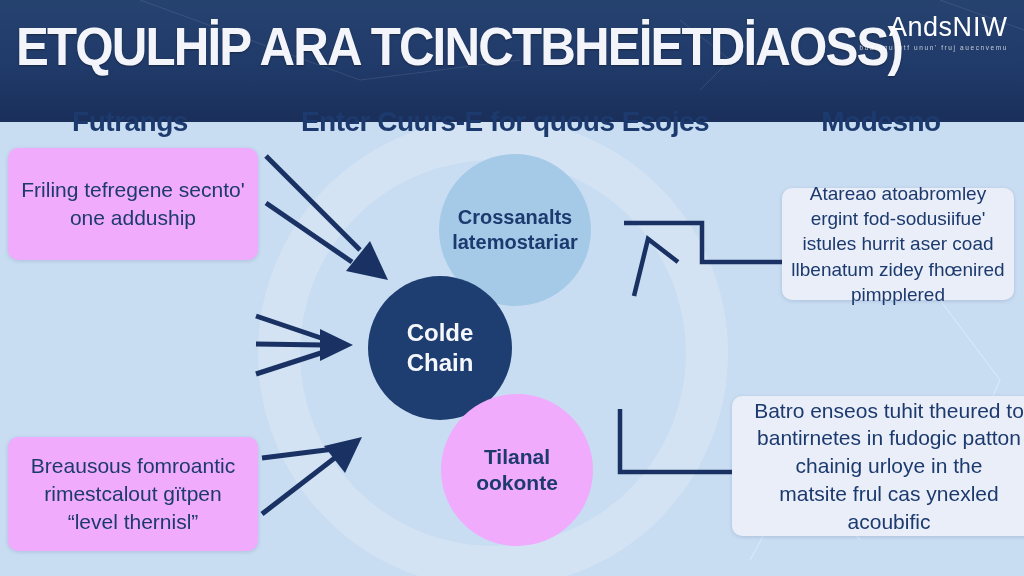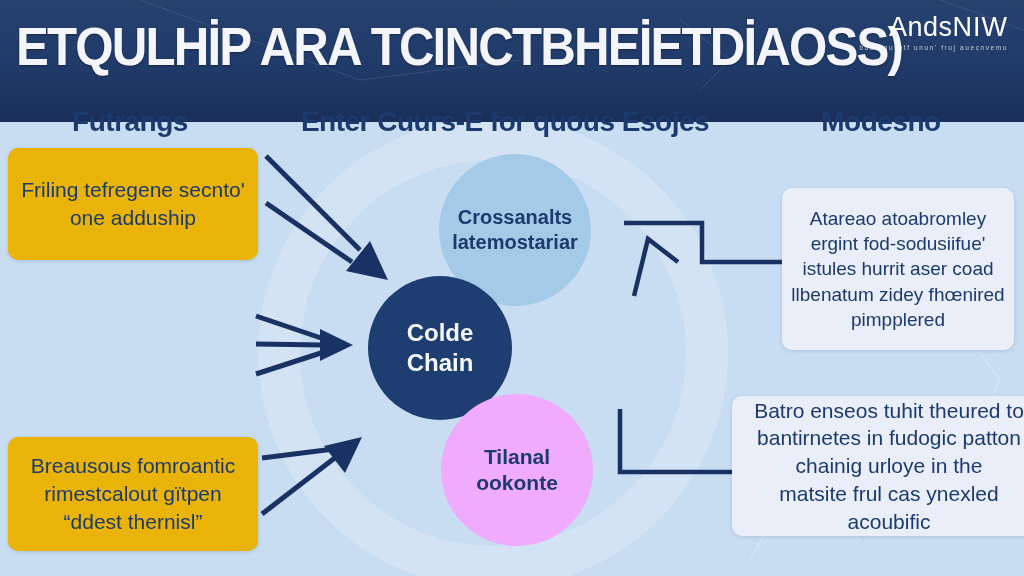--- a/index.html
+++ b/index.html
@@ -25,28 +25,28 @@
     text-align:center;z-index:6;letter-spacing:-0.5px;}
   .colhead.c1{left:0;width:260px;}
   .colhead.c2{left:290px;width:430px;}
   .colhead.c3{left:756px;width:250px;}
 
   
   .ring{position:absolute;left:258px;top:118px;width:470px;height:470px;border-radius:50%;
     border:42px solid rgba(255,255,255,0.20);box-sizing:border-box;z-index:0;}
 
   
-  .card{position:absolute;background:#eab308;border-radius:10px;z-index:3;
+  .card{position:absolute;background:#f0abfc;border-radius:10px;z-index:3;
     display:flex;align-items:center;justify-content:center;text-align:center;
     color:#1c3a6e;box-shadow:0 1px 4px rgba(40,70,120,0.18);}
   .card .txt{white-space:pre-line;line-height:1.32;}
   .lb1{left:8px;top:148px;width:250px;height:112px;font-size:21px;}
   .lb2{left:8px;top:288px;width:250px;height:116px;font-size:20px;}
   .lb3{left:8px;top:437px;width:250px;height:114px;font-size:21px;}
-  .rb1{left:782px;top:188px;width:232px;height:162px;font-size:19px;background:#e9eef8;}
+  .rb1{left:782px;top:188px;width:232px;height:112px;font-size:19px;background:#e9eef8;}
   .rb2{left:732px;top:396px;width:314px;height:140px;font-size:21px;background:#e9eef8;}
 
   
   .circle{position:absolute;border-radius:50%;display:flex;align-items:center;
     justify-content:center;text-align:center;font-weight:700;}
   .circle .txt{white-space:pre-line;line-height:1.25;}
   .c-top{left:439px;top:154px;width:152px;height:152px;background:#a5cae8;color:#1c3a6e;font-size:20px;z-index:1;}
   .c-right{left:513px;top:275px;width:144px;height:144px;background:#b1c0cc;color:#1c3a6e;font-size:19px;z-index:2;}
   .c-left{left:368px;top:276px;width:144px;height:144px;background:#1e3d71;color:#f5f7fb;font-size:24px;z-index:3;line-height:1.2;}
   .c-bottom{left:441px;top:394px;width:152px;height:152px;background:#f0abfc;color:#1c3a6e;font-size:21px;z-index:4;}
@@ -102,21 +102,21 @@
 ookonte</div>
   </div>
 
   <div class="card lb1">
     <div class="txt">Friling tefregene secnto'
 one adduship</div>
   </div>
   <div class="card lb3">
     <div class="txt">Breausous fomroantic
 rimestcalout gïtpen
-“ddest thernisl”</div>
+“level thernisl”</div>
   </div>
 
   <div class="card rb1">
     <div class="txt">Atareao atoabromley
 ergint fod-sodusiifue'
 istules hurrit aser coad
 llbenatum zidey fhœnired
 pimpplered</div>
   </div>
   <div class="card rb2">

